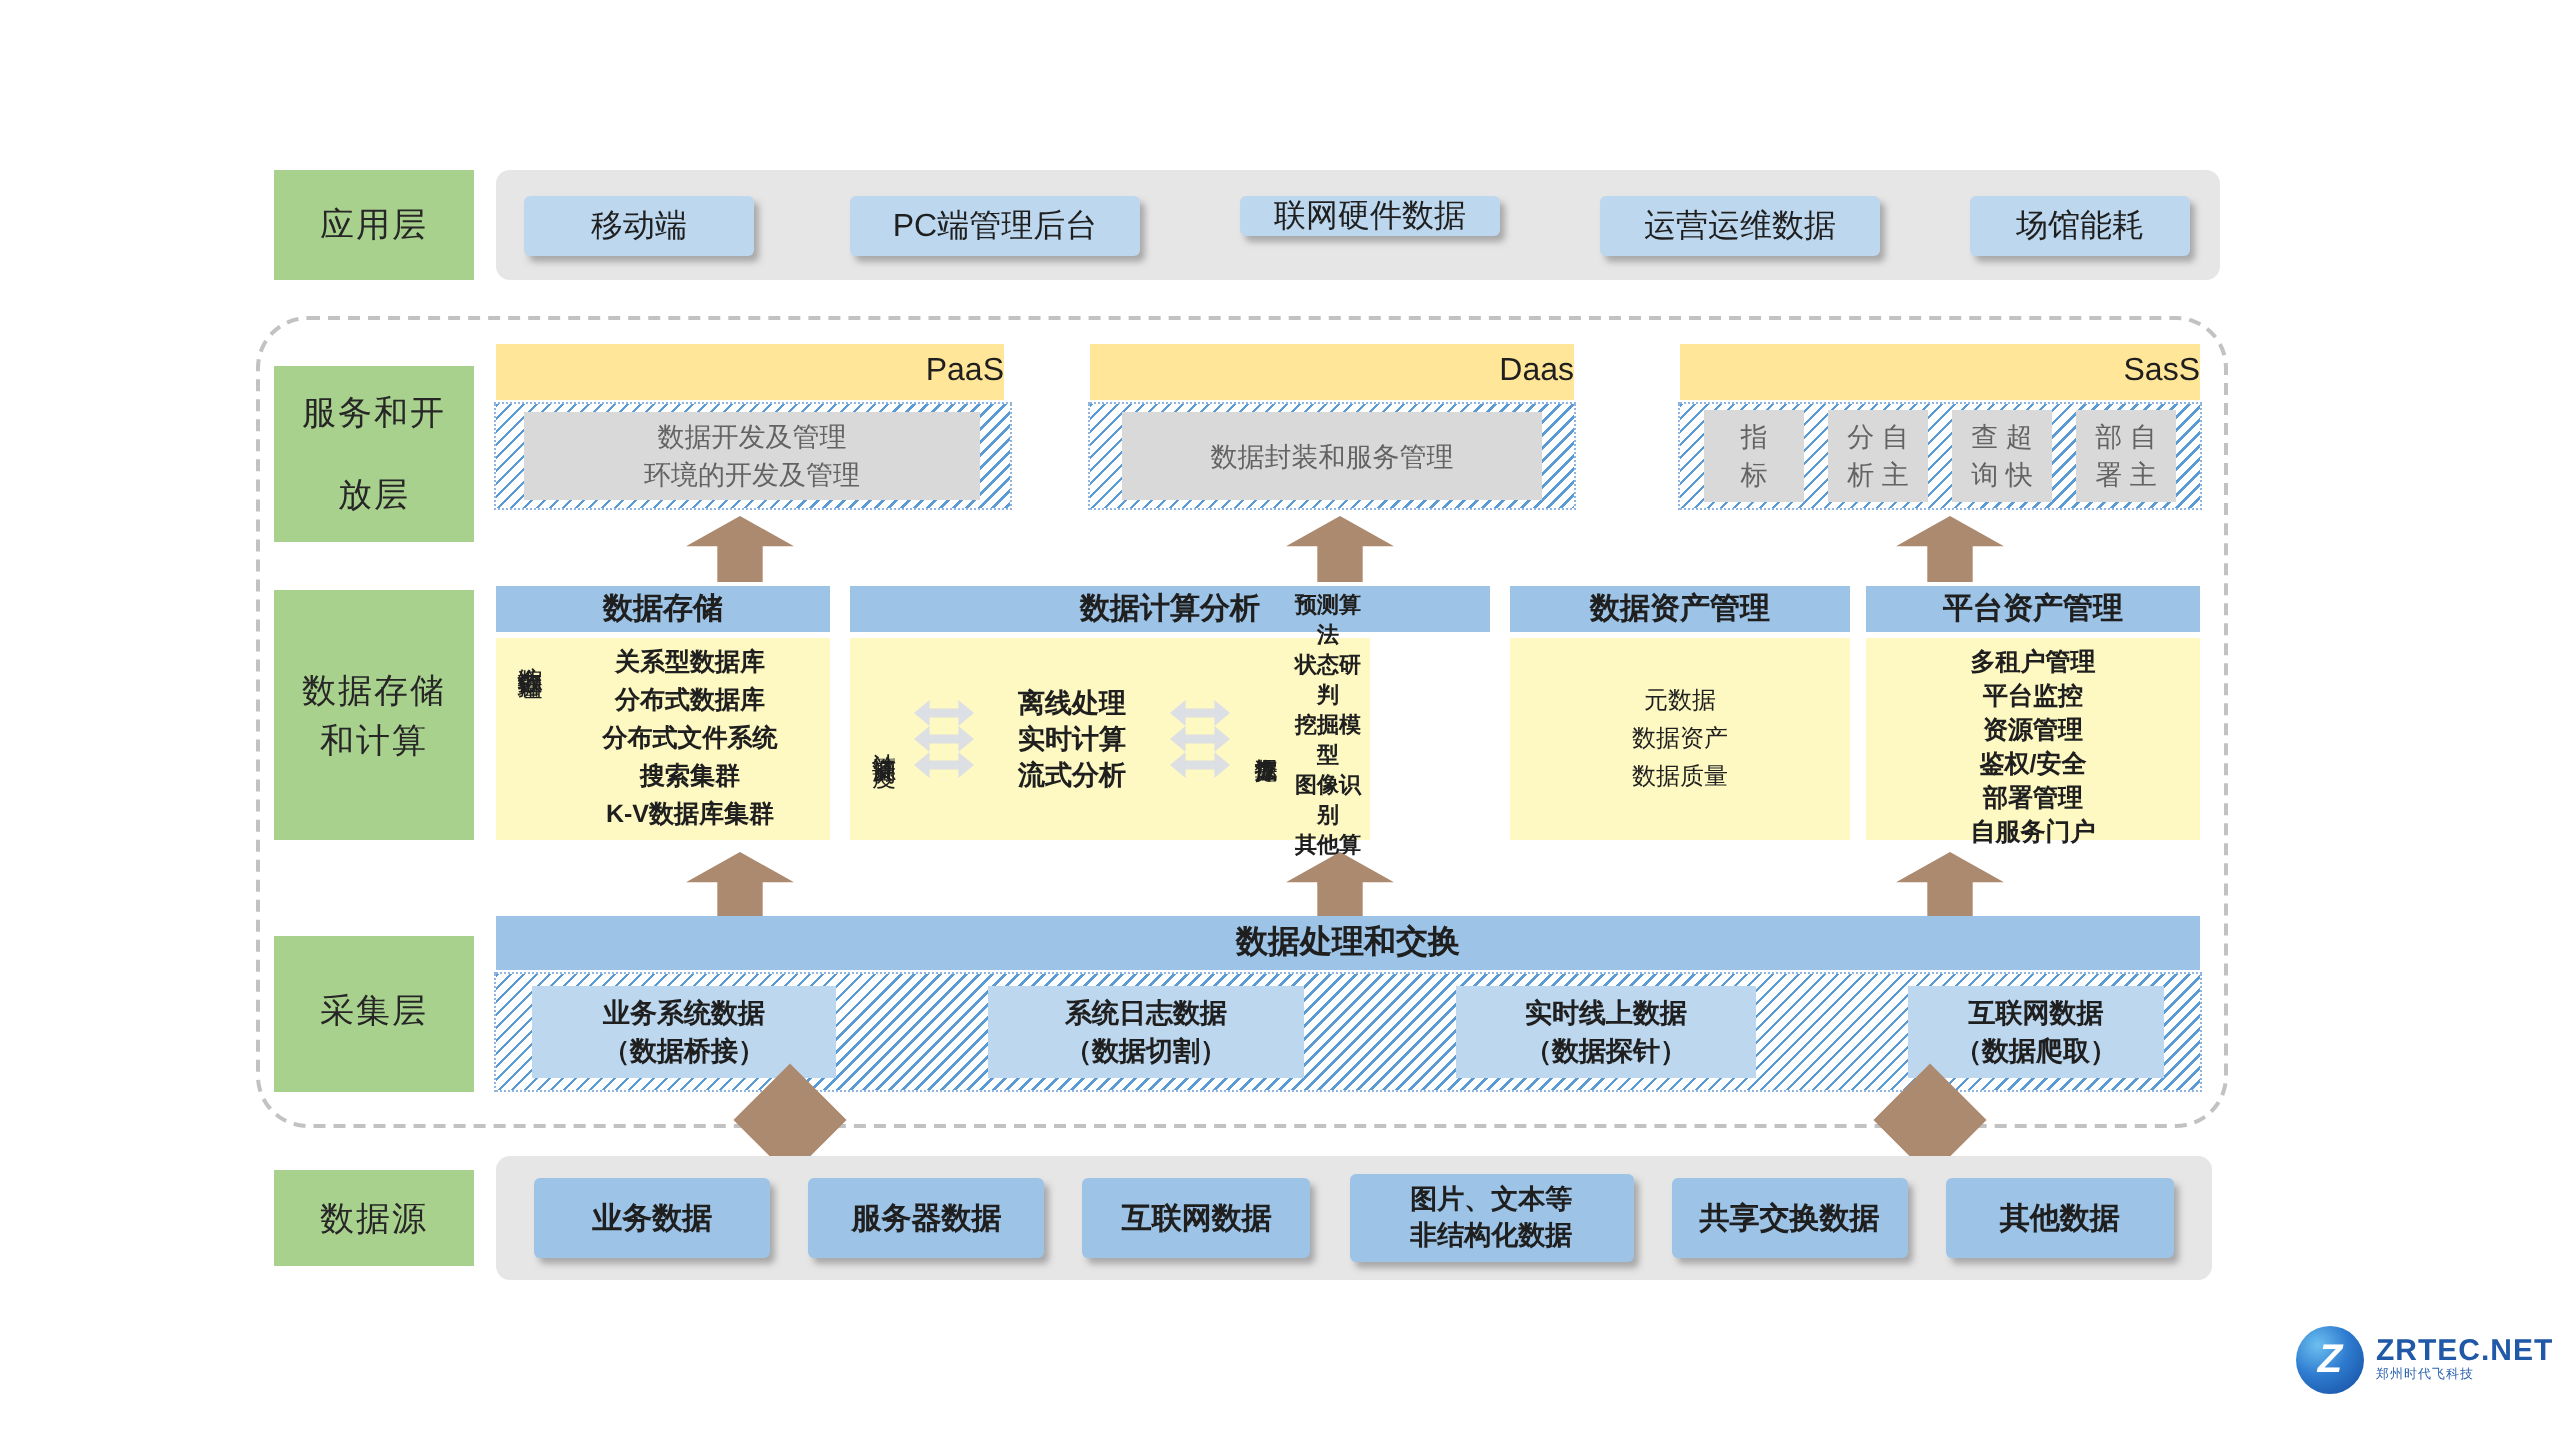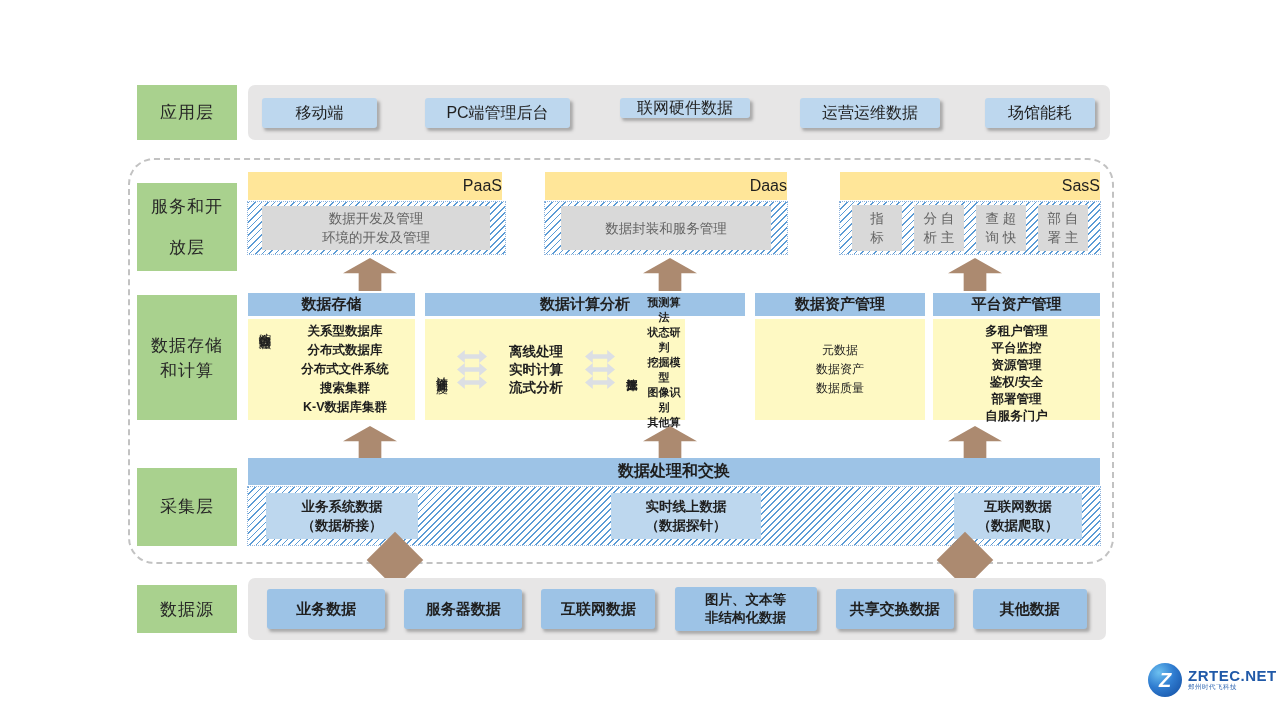--- a/index.html
+++ b/index.html
@@ -219,20 +219,24 @@
     <span>采集层</span>
   </div>
   <div class="abs hdr" style="left:248px;top:458px;width:852px;height:27px;font-size:16px;">
     <span>数据处理和交换</span>
   </div>
   <div class="abs hatch" style="left:248px;top:487px;width:852px;height:58px;display:flex;align-items:center;justify-content:space-between;padding:0 18px;box-sizing:border-box;">
     <div class="cbox" style="width:152px;height:46px;">
       <span>业务系统数据</span>
       <span>（数据桥接）</span>
     </div>
+    <div class="cbox" style="width:158px;height:46px;">
+      <span>系统日志数据</span>
+      <span>（数据切割）</span>
+    </div>
     <div class="cbox" style="width:150px;height:46px;">
       <span>实时线上数据</span>
       <span>（数据探针）</span>
     </div>
     <div class="cbox" style="width:128px;height:46px;">
       <span>互联网数据</span>
       <span>（数据爬取）</span>
     </div>
   </div>
 

